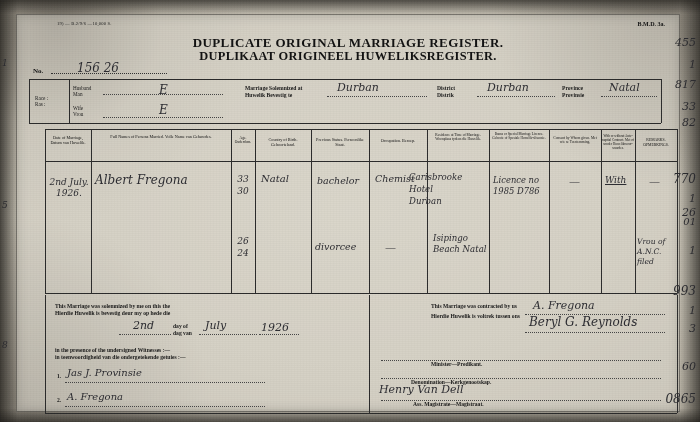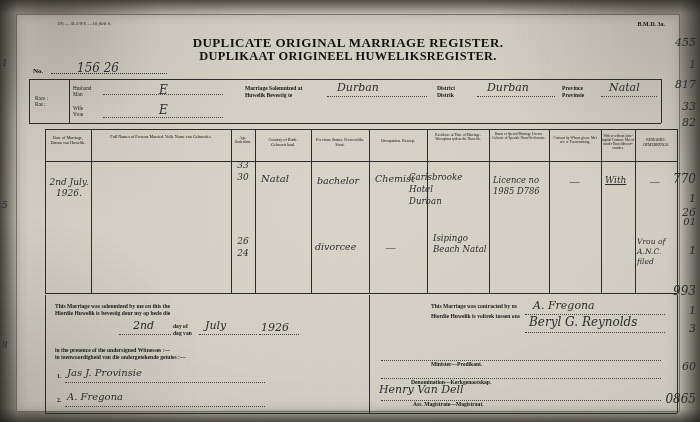--- a/index.html
+++ b/index.html
@@ -176,21 +176,22 @@
     <div class="colhead tiny" style="left:224px;top:8px;width:52px;">Country of Birth. Geboorteland.</div>
     <div class="colhead tiny" style="left:280px;top:8px;width:54px;">Previous Status. Persoonlike Staat.</div>
     <div class="colhead tiny" style="left:396px;top:4px;width:58px;font-size:3.6px;line-height:4.3px;">Residence at Time of Marriage. Woonplaas tydens die Huwelik.</div>
     <div class="colhead tiny" style="left:338px;top:9px;width:54px;">Occupation. Beroep.</div>
     <div class="colhead tiny" style="left:458px;top:3px;width:56px;font-size:3.4px;line-height:4.1px;">Banns or Special Marriage Licence. Gebooie of Spesiale Huwelik-slisensie.</div>
     <div class="colhead tiny" style="left:518px;top:7px;width:48px;font-size:3.6px;line-height:4.3px;">Consent by Whom given. Met wie se Toestemming.</div>
     <div class="colhead tiny" style="left:569px;top:5px;width:32px;font-size:3.3px;line-height:4px;">With or without Ante-nuptial Contract. Met of sonder Huweliksvoor-waardes.</div>
     <div class="colhead tiny" style="left:604px;top:9px;width:38px;font-size:3.8px;line-height:4.6px;">REMARKS. OPMERKINGS.</div>
 
     <div class="cellval hw" style="left:14px;top:48px;width:44px;font-size:9px;line-height:11px;text-align:center;">2nd July. 1926.</div>
-    <div class="cellval hw" style="left:200px;top:30px;font-size:9px;line-height:12px;width:20px;text-align:center;">33 30</div>
+    <div class="cellval hw" style="left:62px;top:44px;font-size:12px;">Albert Fregona</div>
+    <div class="cellval hw" style="left:200px;top:44px;font-size:9px;line-height:12px;width:20px;text-align:center;">33 30</div>
     <div class="cellval hw" style="left:228px;top:44px;font-size:10px;">Natal</div>
     <div class="cellval hw" style="left:284px;top:46px;font-size:9.5px;">bachelor</div>
     <div class="cellval hw" style="left:342px;top:44px;font-size:9.5px;">Chemist</div>
     <div class="cellval hw" style="left:376px;top:42px;font-size:8.6px;line-height:12px;width:56px;">Carisbrooke Hotel Durban</div>
     <div class="cellval hw" style="left:460px;top:46px;font-size:8.4px;line-height:11px;width:54px;">Licence no 1985 D786</div>
     <div class="cellval hw" style="left:536px;top:46px;font-size:11px;">—</div>
     <div class="cellval hw" style="left:572px;top:46px;font-size:9px;text-decoration:underline;">With</div>
     <div class="cellval hw" style="left:616px;top:46px;font-size:11px;">—</div>
 
     <div class="cellval hw" style="left:200px;top:106px;font-size:9px;line-height:12px;width:20px;text-align:center;">26 24</div>

